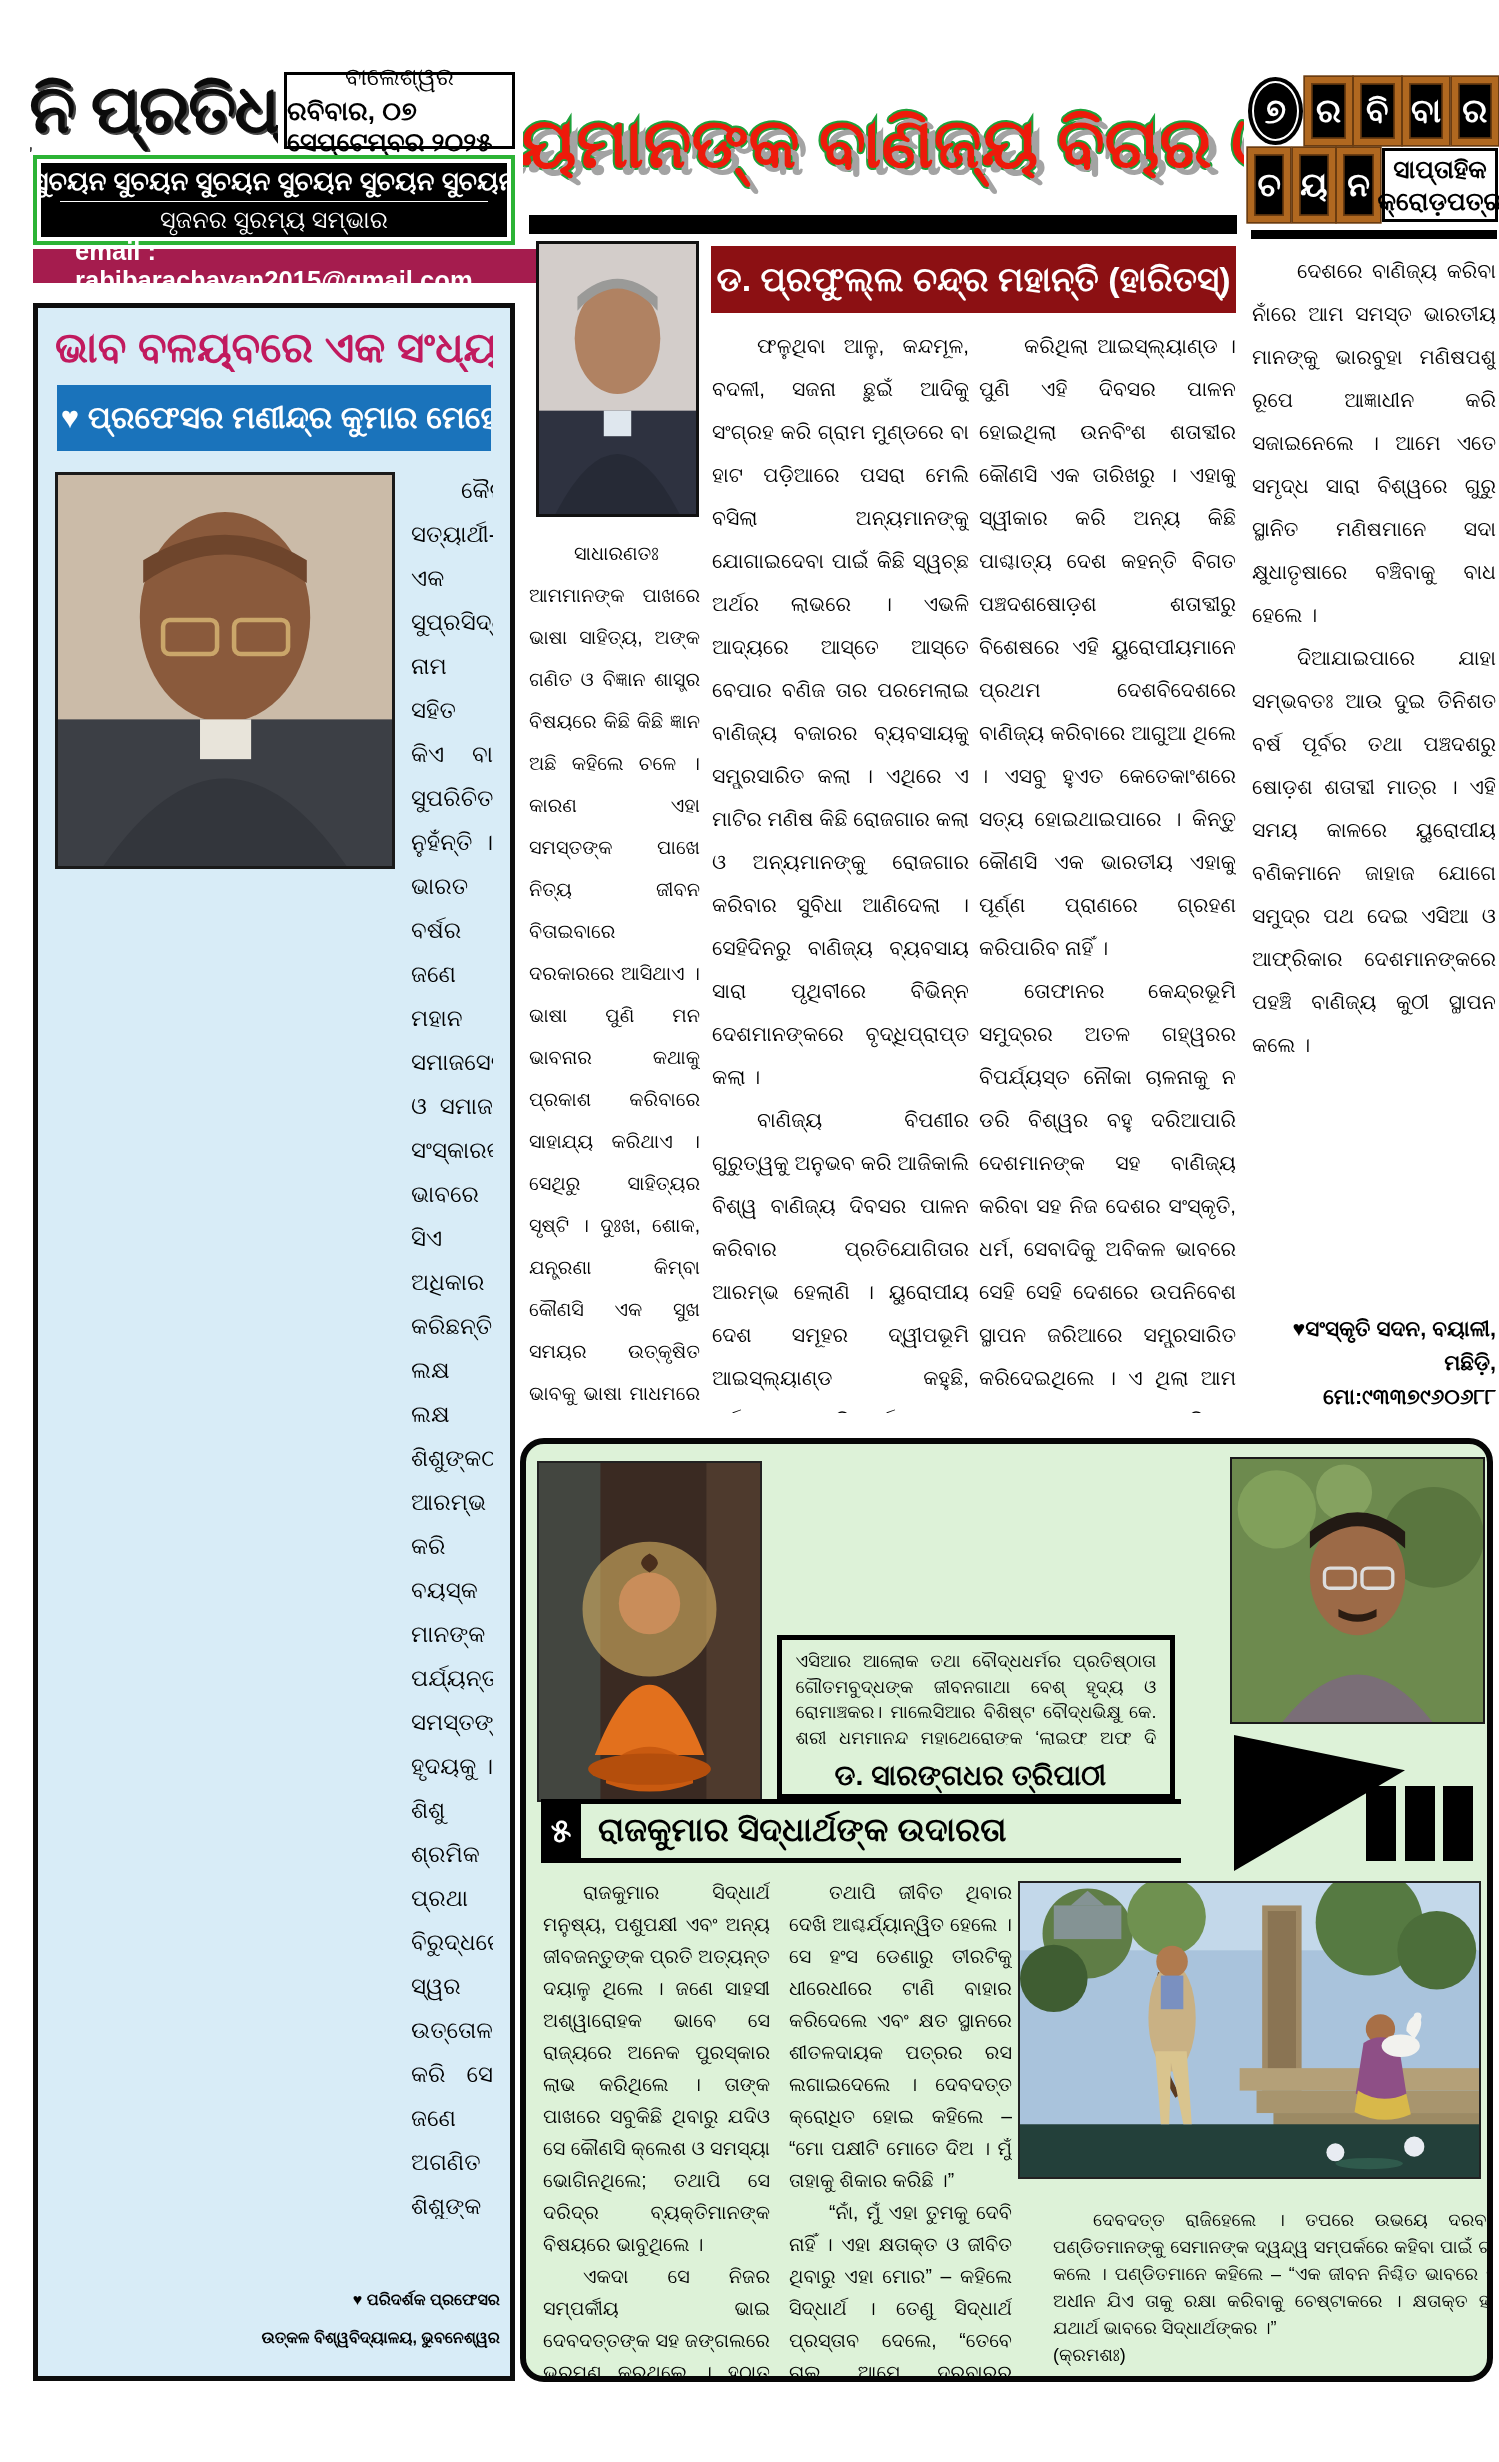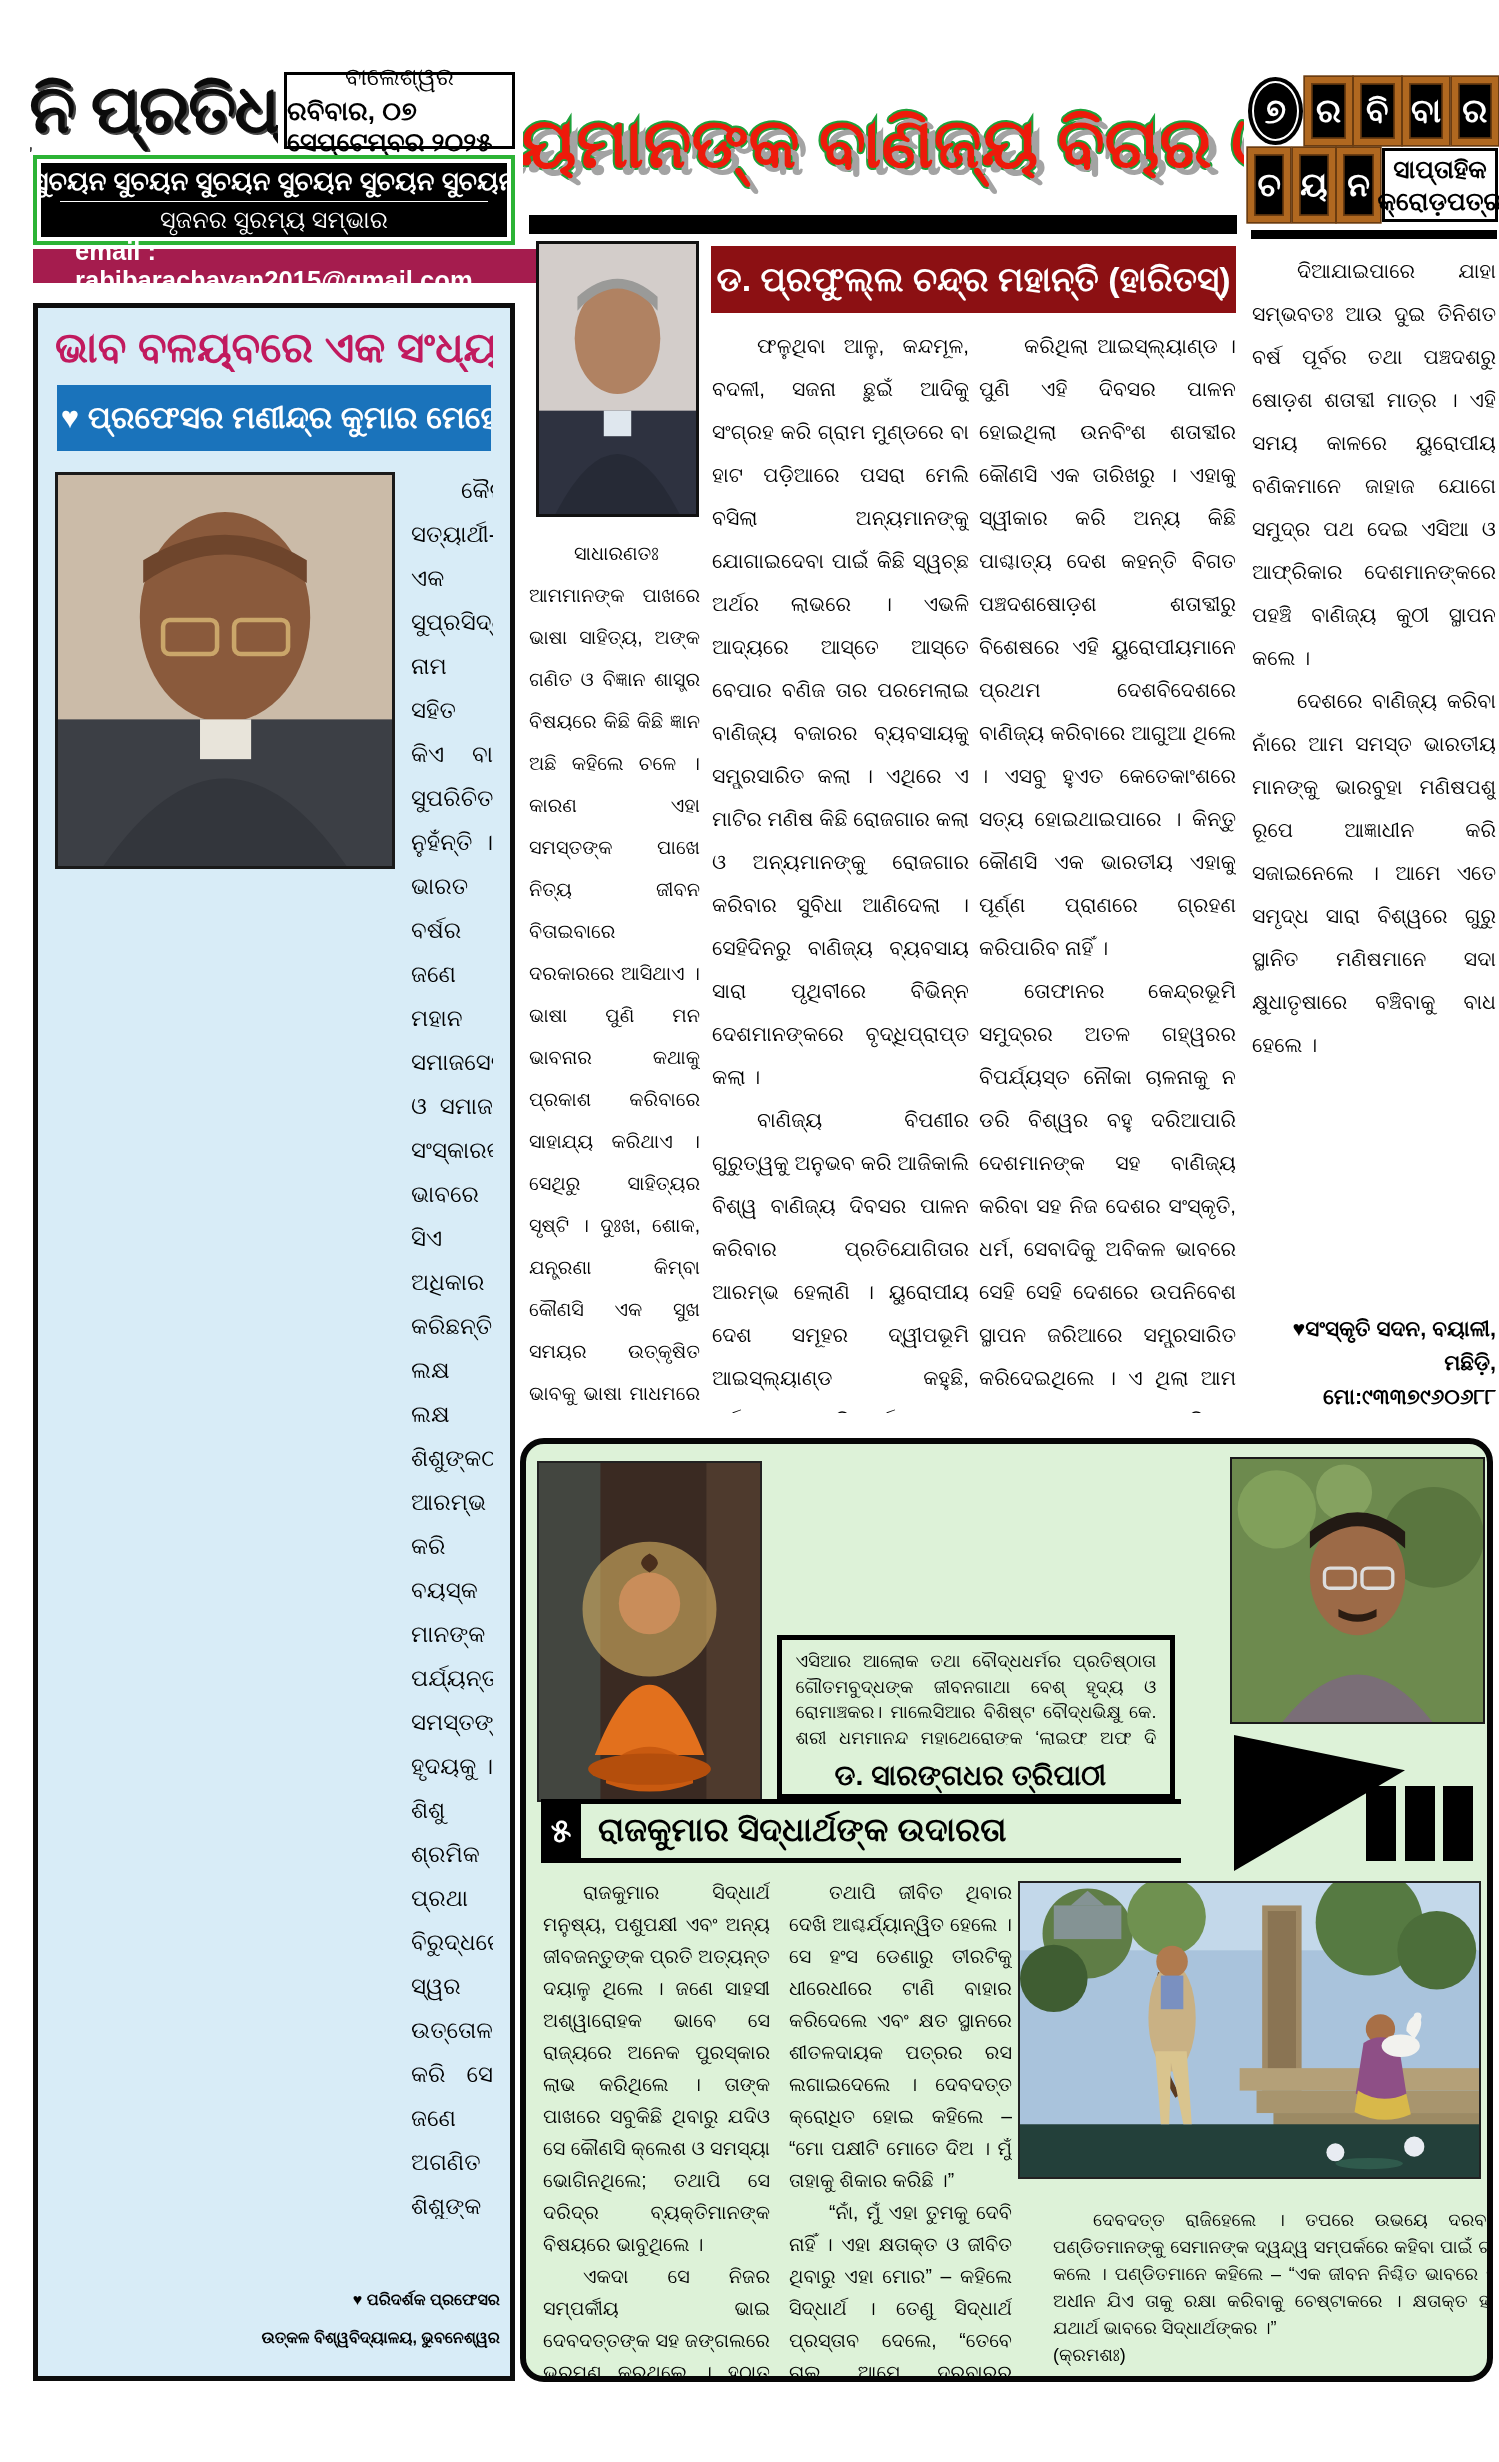--- a/index.html
+++ b/index.html
@@ -202,22 +202,22 @@
   </div>
   <div class="abs mcol mcol2">
     <p>ଫଳୁଥିବା ଆଳୁ, କନ୍ଦମୂଳ, ବଦଳୀ, ସଜନା ଛୁଇଁ ଆଦିକୁ ସଂଗ୍ରହ କରି ଗ୍ରାମ ମୁଣ୍ଡରେ ବା ହାଟ ପଡ଼ିଆରେ ପସରା ମେଲି ବସିଲା ଅନ୍ୟମାନଙ୍କୁ ଯୋଗାଇଦେବା ପାଇଁ କିଛି ସ୍ୱଚ୍ଛ ଅର୍ଥର ଲାଭରେ । ଏଭଳି ଆଦ୍ୟରେ ଆସ୍ତେ ଆସ୍ତେ ବେପାର ବଣିଜ ତାର ପରମେଲାଇ ବାଣିଜ୍ୟ ବଜାରର ବ୍ୟବସାୟକୁ ସମ୍ପ୍ରସାରିତ କଲା । ଏଥିରେ ଏ ମାଟିର ମଣିଷ କିଛି ରୋଜଗାର କଲା ଓ ଅନ୍ୟମାନଙ୍କୁ ରୋଜଗାର କରିବାର ସୁବିଧା ଆଣିଦେଲା । ସେହିଦିନରୁ ବାଣିଜ୍ୟ ବ୍ୟବସାୟ ସାରା ପୃଥିବୀରେ ବିଭିନ୍ନ ଦେଶମାନଙ୍କରେ ବୃଦ୍ଧିପ୍ରାପ୍ତ କଲା ।</p>
     <p>ବାଣିଜ୍ୟ ବିପଣୀର ଗୁରୁତ୍ୱକୁ ଅନୁଭବ କରି ଆଜିକାଲି ବିଶ୍ୱ ବାଣିଜ୍ୟ ଦିବସର ପାଳନ କରିବାର ପ୍ରତିଯୋଗିତାର ଆରମ୍ଭ ହେଲାଣି । ୟୁରୋପୀୟ ଦେଶ ସମୂହର ଦ୍ୱୀପଭୂମି ଆଇସ୍‌ଲ୍ୟାଣ୍ଡ କହୁଛି, ସର୍ବପ୍ରଥମେ ଏହି ଆର୍ତ୍ତଦେଶୀୟ ବାଣିଜ୍ୟ ଦିବସ ବିଶ୍ୱରେ ପାଳନ</p>
   </div>
   <div class="abs mcol mcol3">
     <p>କରିଥିଲା ଆଇସ୍‌ଲ୍ୟାଣ୍ଡ । ପୁଣି ଏହି ଦିବସର ପାଳନ ହୋଇଥିଲା ଉନବିଂଶ ଶତାବ୍ଦୀର କୌଣସି ଏକ ତାରିଖରୁ । ଏହାକୁ ସ୍ୱୀକାର କରି ଅନ୍ୟ କିଛି ପାଶ୍ଚାତ୍ୟ ଦେଶ କହନ୍ତି ବିଗତ ପଞ୍ଚଦଶଷୋଡ଼ଶ ଶତାବ୍ଦୀରୁ ବିଶେଷରେ ଏହି ୟୁରୋପୀୟମାନେ ପ୍ରଥମ ଦେଶବିଦେଶରେ ବାଣିଜ୍ୟ କରିବାରେ ଆଗୁଆ ଥିଲେ । ଏସବୁ ହୁଏତ କେତେକାଂଶରେ ସତ୍ୟ ହୋଇଥାଇପାରେ । କିନ୍ତୁ କୌଣସି ଏକ ଭାରତୀୟ ଏହାକୁ ପୂର୍ଣ୍ଣ ପ୍ରାଣରେ ଗ୍ରହଣ କରିପାରିବ ନାହିଁ ।</p>
     <p>ତୋଫାନର କେନ୍ଦ୍ରଭୂମି ସମୁଦ୍ରର ଅତଳ ଗହ୍ୱରର ବିପର୍ଯ୍ୟସ୍ତ ନୌକା ଚାଳନାକୁ ନ ଡରି ବିଶ୍ୱର ବହୁ ଦରିଆପାରି ଦେଶମାନଙ୍କ ସହ ବାଣିଜ୍ୟ କରିବା ସହ ନିଜ ଦେଶର ସଂସ୍କୃତି, ଧର୍ମ, ସେବାଦିକୁ ଅବିକଳ ଭାବରେ ସେହି ସେହି ଦେଶରେ ଉପନିବେଶ ସ୍ଥାପନ ଜରିଆରେ ସମ୍ପ୍ରସାରିତ କରିଦେଇଥିଲେ । ଏ ଥିଲା ଆମ ଭାରତୀୟ ତଥା କଳିଙ୍ଗ ପ୍ରଦେଶର ସ୍ୱତନ୍ତ୍ରତା । ଏଇଥିପାଇଁ କୁହାଯାଇଛି ‘କଳିଙ୍ଗଃ ସାହସିକାଃ’ ।</p>
   </div>
   <div class="abs mcol mcol4">
+    <p>ଦେଶରେ ବାଣିଜ୍ୟ କରିବା ନାଁରେ ଆମ ସମସ୍ତ ଭାରତୀୟ ମାନଙ୍କୁ ଭାରବୁହା ମଣିଷପଶୁ ରୂପେ ଆଜ୍ଞାଧୀନ କରି ସଜାଇନେଲେ । ଆମେ ଏତେ ସମୃଦ୍ଧ ସାରା ବିଶ୍ୱରେ ଗୁରୁ ସ୍ଥାନିତ ମଣିଷମାନେ ସଦା କ୍ଷୁଧାତୃଷାରେ ବଞ୍ଚିବାକୁ ବାଧ ହେଲେ ।</p>
     <p>ଦିଆଯାଇପାରେ ଯାହା ସମ୍ଭବତଃ ଆଉ ଦୁଇ ତିନିଶତ ବର୍ଷ ପୂର୍ବର ତଥା ପଞ୍ଚଦଶରୁ ଷୋଡ଼ଶ ଶତାବ୍ଦୀ ମାତ୍ର । ଏହି ସମୟ କାଳରେ ୟୁରୋପୀୟ ବଣିକମାନେ ଜାହାଜ ଯୋଗେ ସମୁଦ୍ର ପଥ ଦେଇ ଏସିଆ ଓ ଆଫ୍ରିକାର ଦେଶମାନଙ୍କରେ ପହଞ୍ଚି ବାଣିଜ୍ୟ କୁଠୀ ସ୍ଥାପନ କଲେ ।</p>
-    <p>ଦେଶରେ ବାଣିଜ୍ୟ କରିବା ନାଁରେ ଆମ ସମସ୍ତ ଭାରତୀୟ ମାନଙ୍କୁ ଭାରବୁହା ମଣିଷପଶୁ ରୂପେ ଆଜ୍ଞାଧୀନ କରି ସଜାଇନେଲେ । ଆମେ ଏତେ ସମୃଦ୍ଧ ସାରା ବିଶ୍ୱରେ ଗୁରୁ ସ୍ଥାନିତ ମଣିଷମାନେ ସଦା କ୍ଷୁଧାତୃଷାରେ ବଞ୍ଚିବାକୁ ବାଧ ହେଲେ ।</p>
     <div class="col4-sig">
       <div>♥ସଂସ୍କୃତି ସଦନ, ବୟାଳୀ, ମଛିଡ଼ି,</div>
       <div>ମୋ:୯୩୩୭୯୬୦୬୮୮</div>
     </div>
   </div>
 
   <section class="abs buddha-section">
 
     <figure class="b-abs buddha-img">
       <svg viewBox="0 0 396 600" preserveAspectRatio="none">

